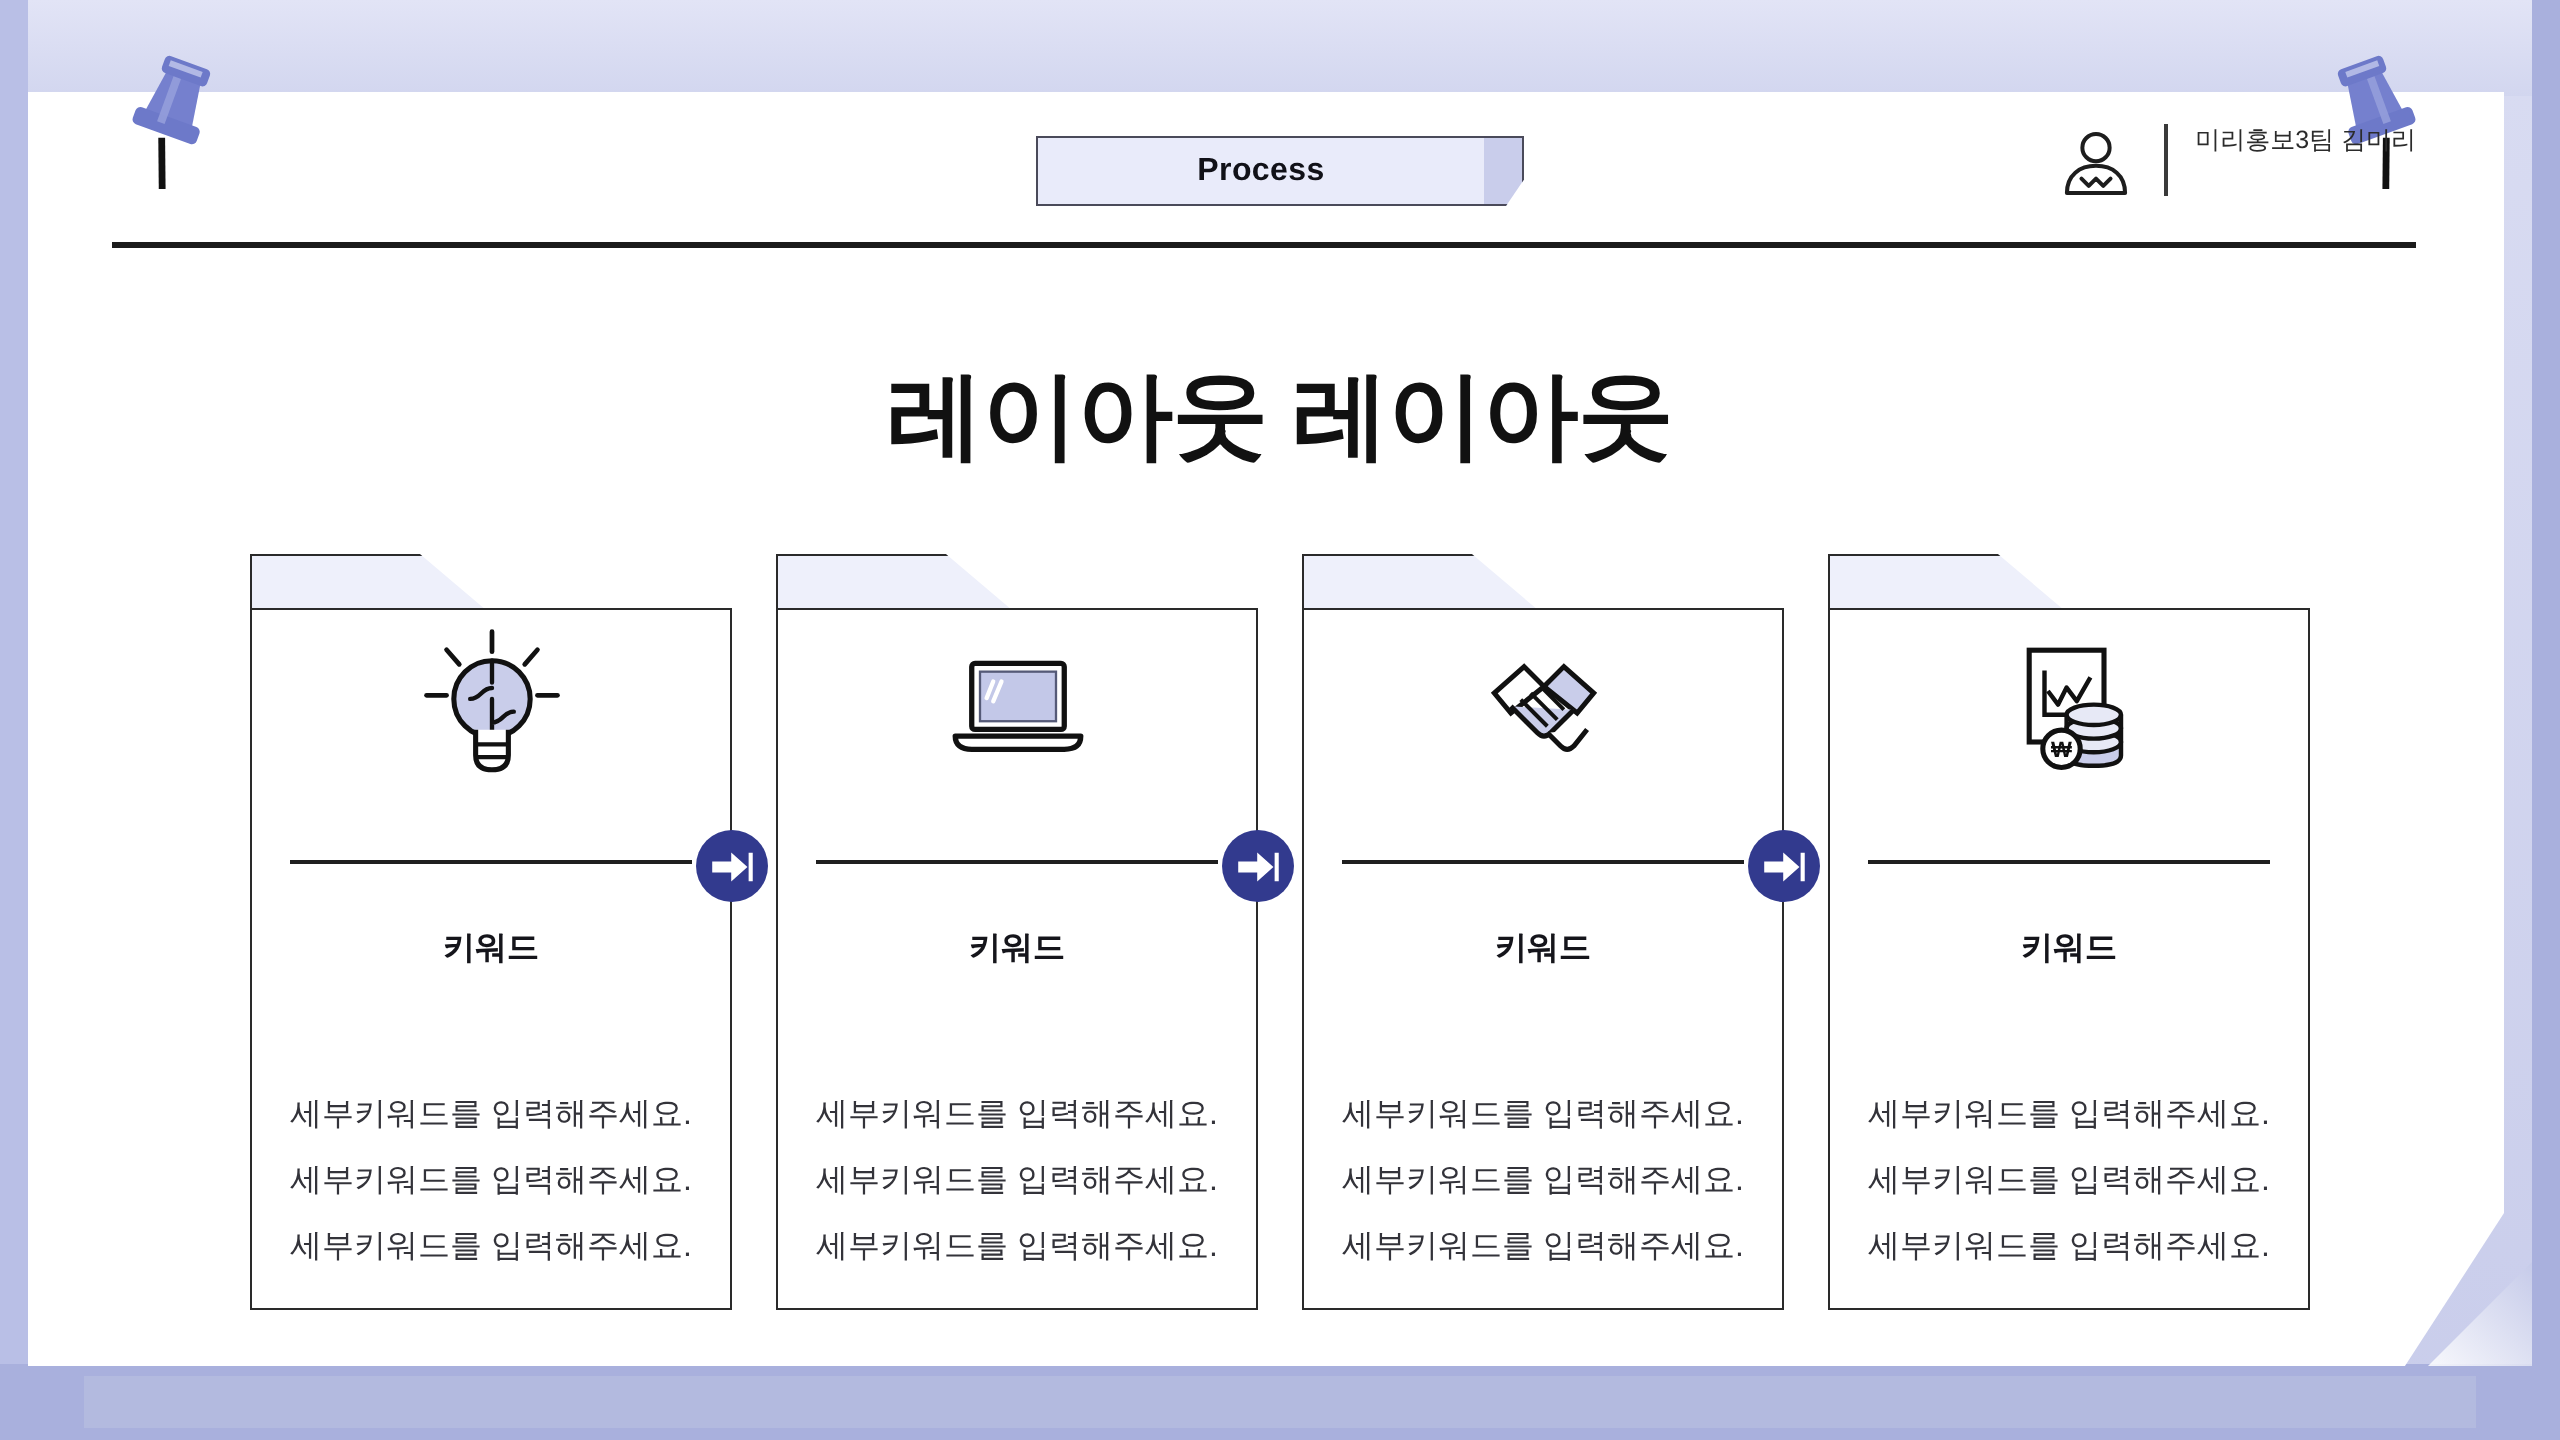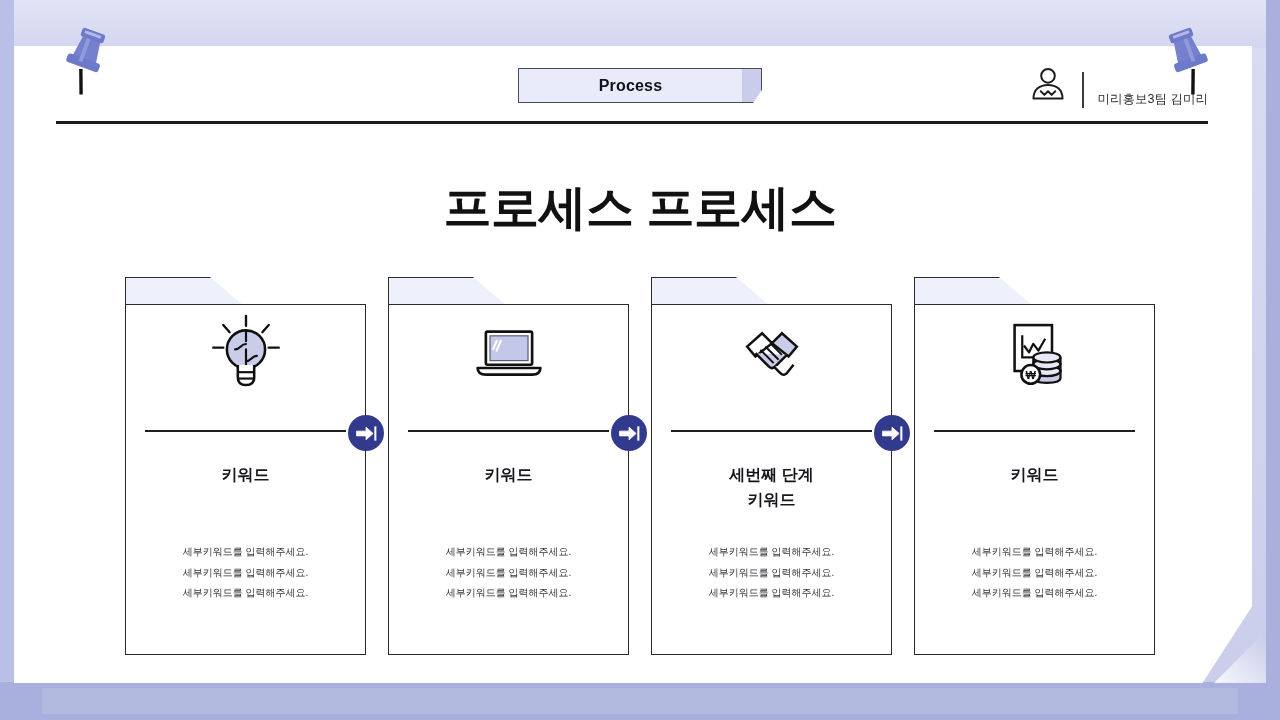--- a/index.html
+++ b/index.html
@@ -120,21 +120,21 @@
     font-size: 16px;
     font-weight: bold;
     color: #111118;
     letter-spacing: 0.2px;
   }
 
   .author-block {
     position: absolute;
     right: 72px; top: 62px;
     display: flex;
-    align-items: flex-end;
+    align-items: flex-start;
     gap: 14px;
     height: 46px;
   }
   .author-divider {
     width: 2px; height: 36px;
     background: #3a3a3a;
   }
   .author-name {
     font-size: 12.5px;
     color: #2b2b2b;
@@ -210,21 +210,21 @@
     color: #15151b;
     line-height: 1.55;
   }
   .card-lines {
     position: absolute;
     left: 0; top: 265px;
     width: 241px;
     text-align: center;
   }
   .card-line {
-    font-size: 10px;
+    font-size: 16px;
     color: #33333a;
     line-height: 2.05;
     text-align: center;
   }
 
   
   .connector {
     position: absolute;
     top: 415px;
     width: 36px; height: 36px;
@@ -294,21 +294,21 @@
         <path d="M6 38 C6 28 13 23 22 23 C31 23 38 28 38 38 Z" fill="none" stroke="#1d1d1d" stroke-width="2.2" stroke-linejoin="round"></path>
         <path d="M14 30 L18 34 L22 30 L26 34 L30 30" fill="none" stroke="#1d1d1d" stroke-width="2.2" stroke-linejoin="round" stroke-linecap="round"></path>
       </svg>
     </span>
     <span class="author-divider"></span>
     <span class="author-name">미리홍보3팀 김미리</span>
   </div>
 
   <div class="header-rule"></div>
 
-  <div class="page-title">프로세스 프로세스</div>
+  <div class="page-title">레이아웃 레이아웃</div>
 
   <div class="cards">
 
     <div class="card">
       <div class="card-tab"></div>
       <div class="card-body"></div>
       <div class="card-icon">
         <svg viewBox="0 0 88 92" width="80" height="84">
           <g stroke="#111111" stroke-width="2.6" fill="none" stroke-linecap="round">
             <line x1="44" y1="4" x2="44" y2="15"></line>
@@ -366,21 +366,20 @@
           <path d="M50 22 L38 10 L20 26 L30 38 Z" fill="#ffffff" stroke="#111111" stroke-width="3"></path>
           <path d="M30 34 L46 50 Q50 54 54 50 L68 36" fill="#c9cdea" stroke="#111111" stroke-width="3" stroke-linejoin="round"></path>
           <path d="M36 30 L52 46" stroke="#111111" stroke-width="2.4"></path>
           <path d="M42 26 L58 42" stroke="#111111" stroke-width="2.4"></path>
           <path d="M48 22 L62 36" stroke="#111111" stroke-width="2.4"></path>
           <path d="M52 50 L60 58 Q64 62 68 58 L76 48" fill="#ffffff" stroke="#111111" stroke-width="3" stroke-linejoin="round"></path>
         </svg>
       </div>
       <div class="card-rule"></div>
       <div class="card-heading">
-        <div>세번째 단계</div>
         <div>키워드</div>
       </div>
       <div class="card-lines">
         <div class="card-line">세부키워드를 입력해주세요.</div>
         <div class="card-line">세부키워드를 입력해주세요.</div>
         <div class="card-line">세부키워드를 입력해주세요.</div>
       </div>
     </div>
 
     <div class="card">

